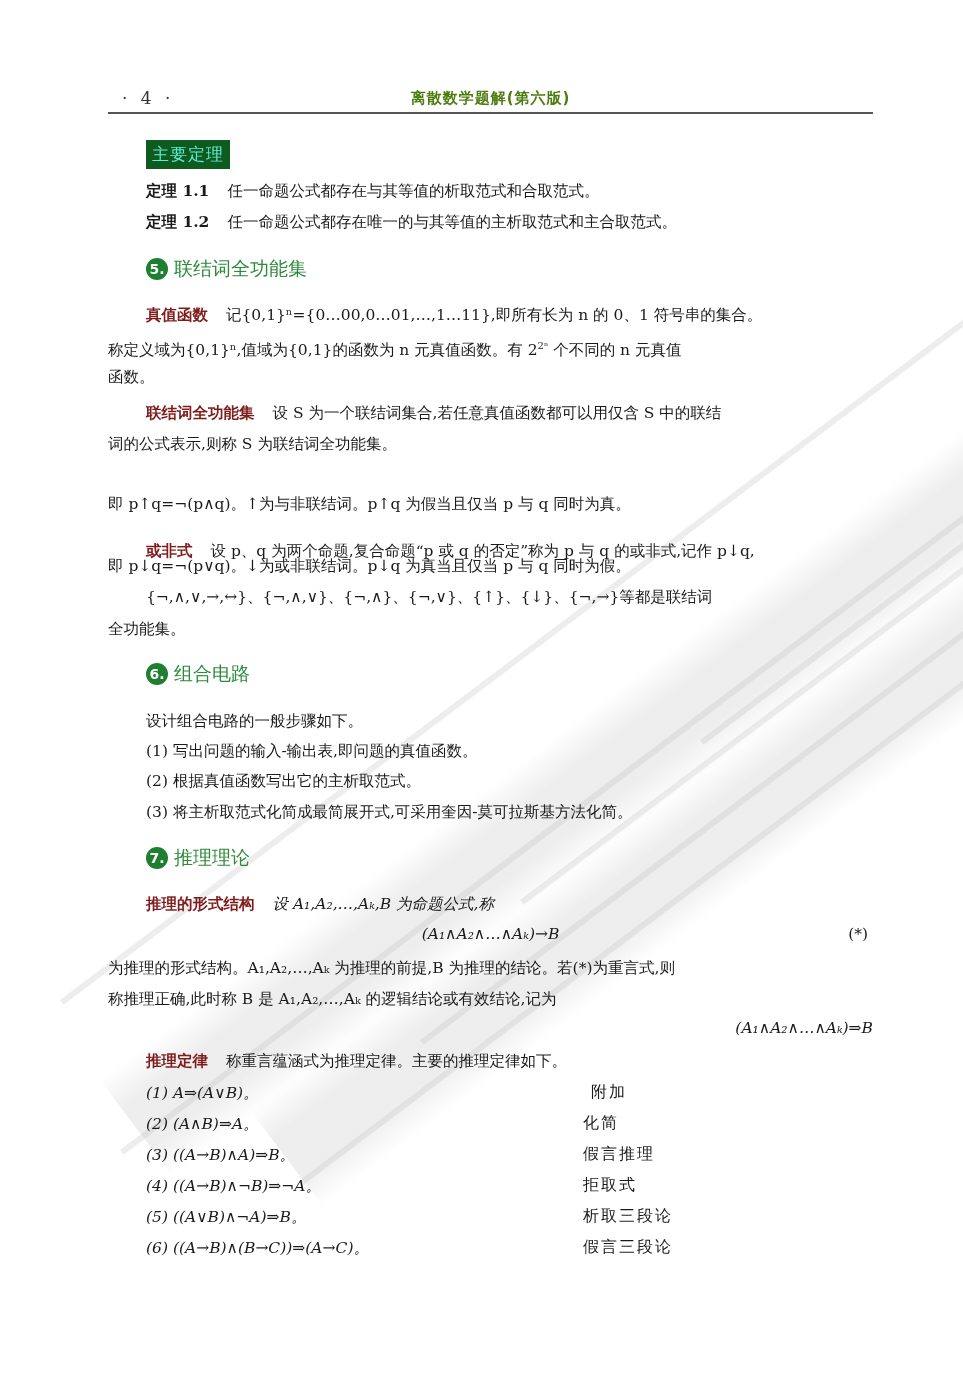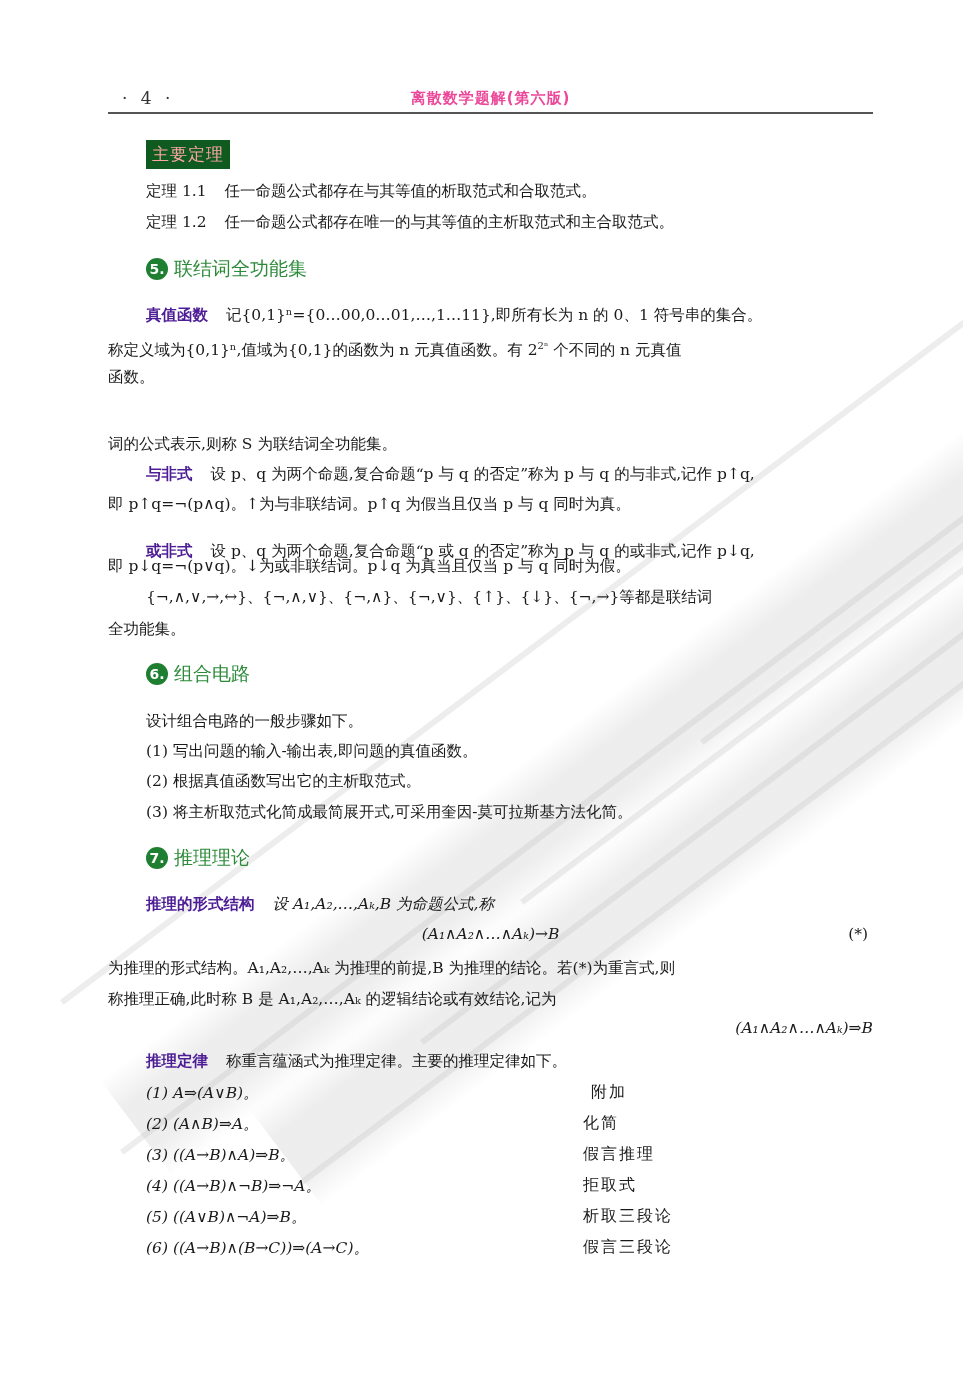--- a/index.html
+++ b/index.html
@@ -19,32 +19,32 @@
     transform: rotate(-37deg); transform-origin: 0 0;
   }
   .wm-stripe {
     position: absolute; width: 1600px; height: 6px; background: rgba(190,190,190,0.28);
     transform: rotate(-37deg); transform-origin: 0 0;
   }
   .page { position: absolute; left: 0; top: 0; width: 963px; height: 1393px; z-index: 1; }
 
   .header { position: absolute; left: 108px; top: 84px; width: 765px; height: 30px; }
   .header .pnum { position: absolute; left: 14px; top: 4px; font-size: 17px; color: #333; letter-spacing: 4px; }
-  .header .title { position: absolute; left: 0; width: 765px; text-align: center; top: 5px; font-size: 15px; color: #ec4899; font-family: "DejaVu Sans", "Liberation Sans", sans-serif; font-weight: bold; letter-spacing: 1px; }
+  .header .title { position: absolute; left: 0; width: 765px; text-align: center; top: 5px; font-size: 15px; color: #4d7c0f; font-family: "DejaVu Sans", "Liberation Sans", sans-serif; font-weight: bold; letter-spacing: 1px; }
   .header-rule { position: absolute; left: 108px; top: 112px; width: 765px; height: 2px; background: #555; }
 
   .tag-box {
     position: absolute; left: 146px; top: 140px; height: 29px; padding: 0 6px;
-    background: #0f5a1f; color: #fca5a5; font-size: 17px; line-height: 29px;
+    background: #0f5a1f; color: #5eead4; font-size: 17px; line-height: 29px;
     font-family: "DejaVu Sans", "Liberation Sans", sans-serif; letter-spacing: 1px;
   }
 
   .line { position: absolute; font-size: 15.5px; line-height: 22px; white-space: nowrap; }
-  .bold { font-weight: normal; }
-  .green { color: #4c1d95; font-weight: bold; font-family: "DejaVu Sans", "Liberation Sans", sans-serif; }
+  .bold { font-weight: bold; }
+  .green { color: #7f1d1d; font-weight: bold; font-family: "DejaVu Sans", "Liberation Sans", sans-serif; }
   .gap { display: inline-block; width: 18px; }
   .it { font-style: italic; }
   sub, sup { font-size: 10px; }
 
   .sec {
     position: absolute; left: 146px; height: 28px; display: flex; align-items: center;
     font-size: 19px; color: #2c8a3a;
   }
   .sec .badge {
     width: 22px; height: 22px; border-radius: 50%; background: #1e7f31; color: #fff;
@@ -92,25 +92,25 @@
   </div>
 
   <div class="line" style="left:146px; top:304px;">
     <span class="green">真值函数</span><span class="gap"></span><span>记{0,1}ⁿ={0…00,0…01,…,1…11},即所有长为 n 的 0、1 符号串的集合。</span>
   </div>
   <div class="line" style="left:108px; top:335px;">
     <span>称定义域为{0,1}ⁿ,值域为{0,1}的函数为 n 元真值函数。有 2</span><sup>2ⁿ</sup><span> 个不同的 n 元真值</span>
   </div>
   <div class="line" style="left:108px; top:366px;">函数。</div>
 
+  <div class="line" style="left:146px; top:402px;">
+    <span class="green">联结词全功能集</span><span class="gap"></span><span>设 S 为一个联结词集合,若任意真值函数都可以用仅含 S 中的联结</span>
+  </div>
   <div class="line" style="left:108px; top:433px;">词的公式表示,则称 S 为联结词全功能集。</div>
 
-  <div class="line" style="left:146px; top:463px;">
-    <span class="green">与非式</span><span class="gap"></span><span>设 p、q 为两个命题,复合命题“p 与 q 的否定”称为 p 与 q 的与非式,记作 p↑q,</span>
-  </div>
   <div class="line" style="left:108px; top:493px;">即 p↑q=¬(p∧q)。↑为与非联结词。p↑q 为假当且仅当 p 与 q 同时为真。</div>
 
   <div class="line" style="left:146px; top:540px;">
     <span class="green">或非式</span><span class="gap"></span><span>设 p、q 为两个命题,复合命题“p 或 q 的否定”称为 p 与 q 的或非式,记作 p↓q,</span>
   </div>
   <div class="line" style="left:108px; top:555px;">即 p↓q=¬(p∨q)。↓为或非联结词。p↓q 为真当且仅当 p 与 q 同时为假。</div>
 
   <div class="line" style="left:146px; top:586px;">{¬,∧,∨,→,↔}、{¬,∧,∨}、{¬,∧}、{¬,∨}、{↑}、{↓}、{¬,→}等都是联结词</div>
   <div class="line" style="left:108px; top:618px;">全功能集。</div>
 

